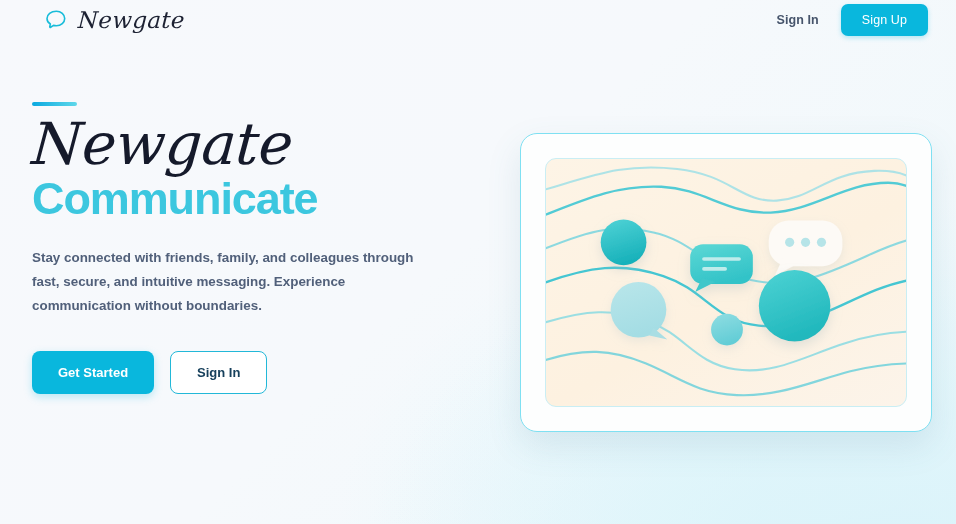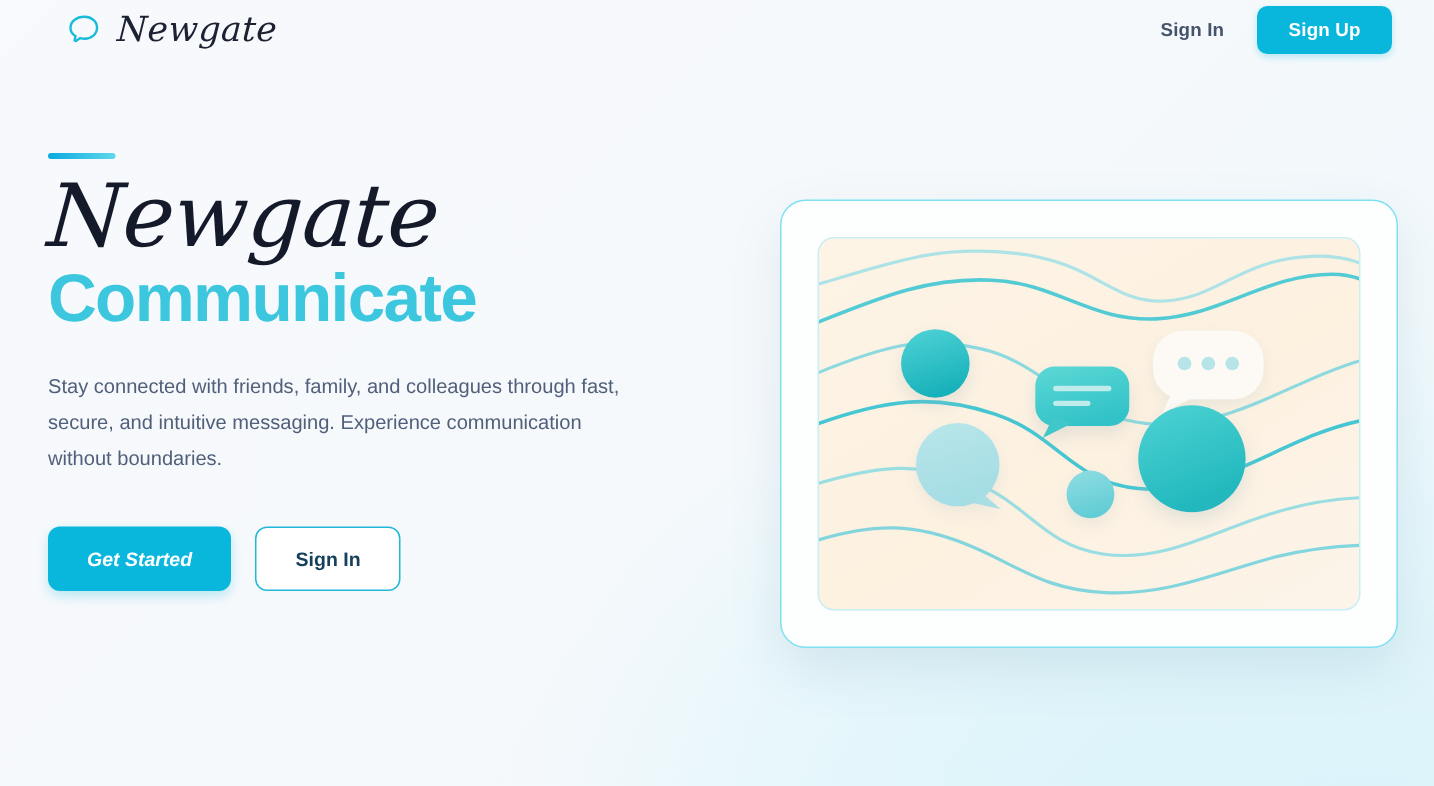--- a/index.html
+++ b/index.html
@@ -32,21 +32,21 @@
     transform:skewX(-3deg);
   }
   .nav { margin-left:auto; display:flex; align-items:center; gap:22px; }
   .nav-link {
     font-size:12.5px; font-weight:600; color:#46546b;
     letter-spacing:.1px; cursor:pointer; background:none; border:none;
     font-family:"Liberation Sans", sans-serif;
   }
   .nav-signup {
     background:#09b7dd; color:#fff;
-    font-size:12.5px; font-weight:700;
+    font-size:12.5px; font-weight:400;
     padding:9px 21px; border:none; border-radius:7px;
     cursor:pointer; letter-spacing:.1px;
     font-family:"Liberation Sans", sans-serif;
     box-shadow:0 2px 5px rgba(9,183,221,.28);
   }
 
   
   .hero {
     position:absolute; top:40px; left:0;
     width:956px; height:484px;
@@ -72,30 +72,29 @@
   }
   .main-title {
     font-size:45px; font-weight:700; line-height:1.07;
     color:#22b8d8; letter-spacing:-1.1px;
     margin-top:4px;
   }
   .main-title .ln2 { display:block; color:#3cc7df; }
   .hero-desc {
     margin-top:22px;
     font-size:13.4px; line-height:1.82;
-    color:#51607a; max-width:400px;
+    color:#51607a; max-width:400px;font-weight:bold;
   }
   .cta-row { display:flex; gap:16px; margin-top:32px; }
   .btn-primary {
     background:#09b7dd; color:#fff;
     font-size:13px; font-weight:700;
     padding:13px 26px; border:none; border-radius:8px;
     cursor:pointer; font-family:"Liberation Sans", sans-serif;
     box-shadow:0 3px 8px rgba(9,183,221,.26);
-    font-style:italic;
   }
   .btn-outline {
     background:#fff; color:#17405c;
     font-size:13px; font-weight:700;
     padding:13px 26px; border:1.6px solid #22b8d8; border-radius:8px;
     cursor:pointer; font-family:"Liberation Sans", sans-serif;
   }
 
   
   .hero-right { position:relative; flex:1; }

